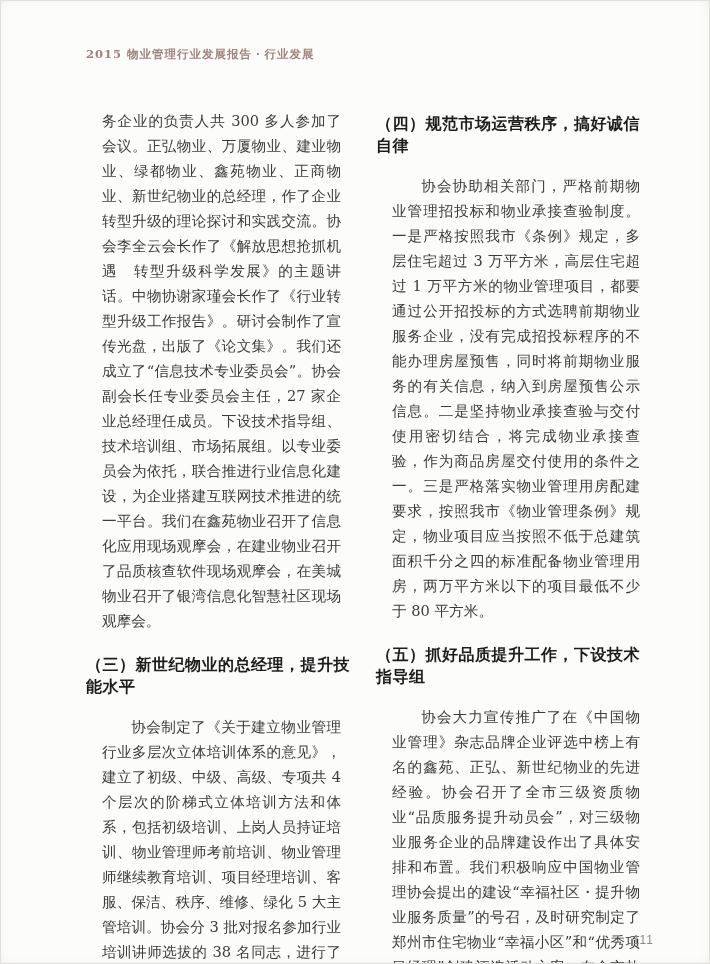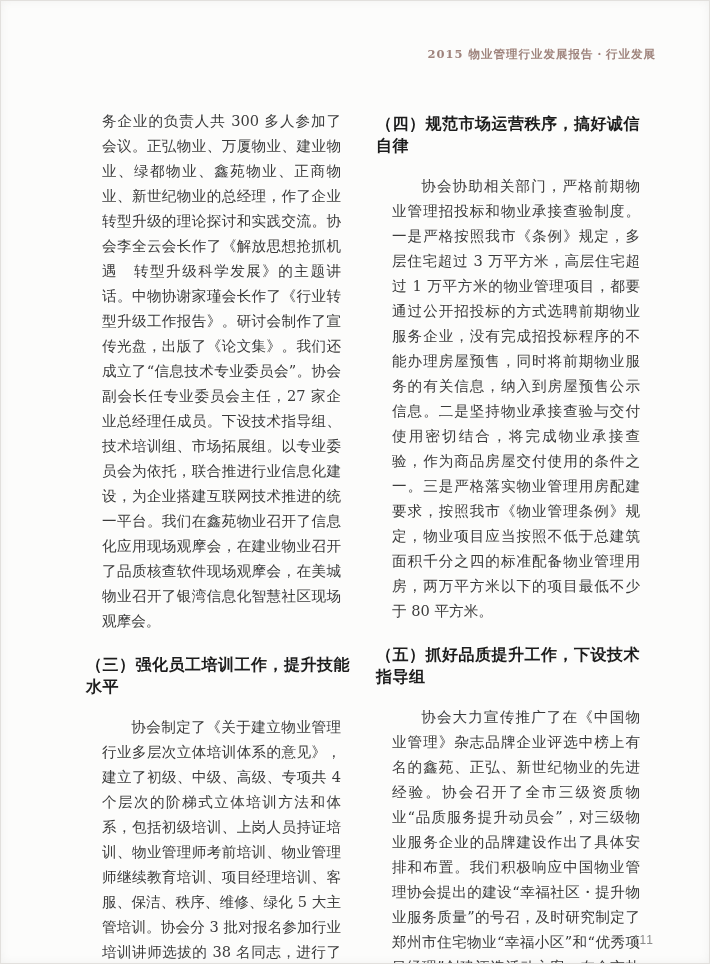--- a/index.html
+++ b/index.html
@@ -11,21 +11,21 @@
     background: #fcfcfb;
     box-sizing: border-box;
     padding: 46px 53px 0 85px;
     box-shadow: inset 0 0 10px rgba(0,0,0,0.05);
     border: 1px solid #e2e0dd;
     overflow: hidden;
     font-family: "DejaVu Serif", serif;
   }
   .running-header {
     display: flex;
-    justify-content: flex-end;
+    justify-content: flex-start;
     margin-bottom: 30px;
   }
   .running-header .title {
     font-size: 11.5px;
     letter-spacing: 1px;
     color: #9e837c;
     font-weight: bold;
   }
   .columns {
     display: flex;
@@ -68,21 +68,21 @@
 
   <div class="running-header">
     <span class="title">2015 物业管理行业发展报告・行业发展</span>
   </div>
 
   <div class="columns">
 
     <div class="col col-left">
       <p class="body-para">务企业的负责人共 300 多人参加了会议。正弘物业、万厦物业、建业物业、绿都物业、鑫苑物业、正商物业、新世纪物业的总经理，作了企业转型升级的理论探讨和实践交流。协会李全云会长作了《解放思想抢抓机遇　转型升级科学发展》的主题讲话。中物协谢家瑾会长作了《行业转型升级工作报告》。研讨会制作了宣传光盘，出版了《论文集》。我们还成立了“信息技术专业委员会”。协会副会长任专业委员会主任，27 家企业总经理任成员。下设技术指导组、技术培训组、市场拓展组。以专业委员会为依托，联合推进行业信息化建设，为企业搭建互联网技术推进的统一平台。我们在鑫苑物业召开了信息化应用现场观摩会，在建业物业召开了品质核查软件现场观摩会，在美城物业召开了银湾信息化智慧社区现场观摩会。</p>
 
-      <h3 class="section-heading">（三）强化员工培训工作，提升技能水平</h3>
+      <h3 class="section-heading">（三）新世纪物业的总经理，提升技能水平</h3>
 
       <p class="body-para indent">协会制定了《关于建立物业管理行业多层次立体培训体系的意见》，建立了初级、中级、高级、专项共 4 个层次的阶梯式立体培训方法和体系，包括初级培训、上岗人员持证培训、物业管理师考前培训、物业管理师继续教育培训、项目经理培训、客服、保洁、秩序、维修、绿化 5 大主管培训。协会分 3 批对报名参加行业培训讲师选拔的 38 名同志，进行了试讲打分考核，择优选出 25 名同志为郑州市物业管理协会培训师资库培训讲师，并为他们颁发了聘书。协会与河南财经政法大学签订了“成人本科学历教育合作协议”，开办物业管理专业本科班，通过 3 年学习取得物业管理专业本科文凭。李全云、程建颖、李书剑等 5 名物业管理行业资深人士，被河南财经政法大学聘为学院客座教授。5 家物业服务企业，成为河南财经政法大学大学生实习基地。协会还与北京大学合作，举办了两期董事长、总裁、总经理物业管理高级研修班，有 150 多人到北大高等学府进行了研修。</p>
 
     </div>
 
     <div class="col col-right">
 
       <h3 class="section-heading">（四）规范市场运营秩序，搞好诚信自律</h3>
 
       <p class="body-para indent">协会协助相关部门，严格前期物业管理招投标和物业承接查验制度。一是严格按照我市《条例》规定，多层住宅超过 3 万平方米，高层住宅超过 1 万平方米的物业管理项目，都要通过公开招投标的方式选聘前期物业服务企业，没有完成招投标程序的不能办理房屋预售，同时将前期物业服务的有关信息，纳入到房屋预售公示信息。二是坚持物业承接查验与交付使用密切结合，将完成物业承接查验，作为商品房屋交付使用的条件之一。三是严格落实物业管理用房配建要求，按照我市《物业管理条例》规定，物业项目应当按照不低于总建筑面积千分之四的标准配备物业管理用房，两万平方米以下的项目最低不少于 80 平方米。</p>

